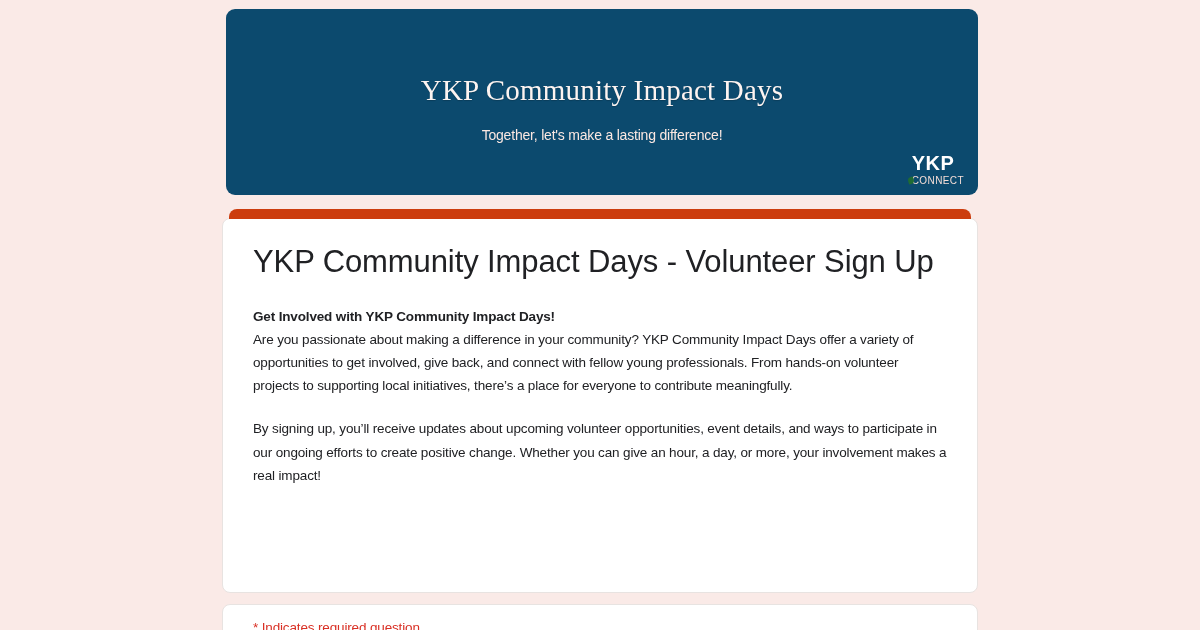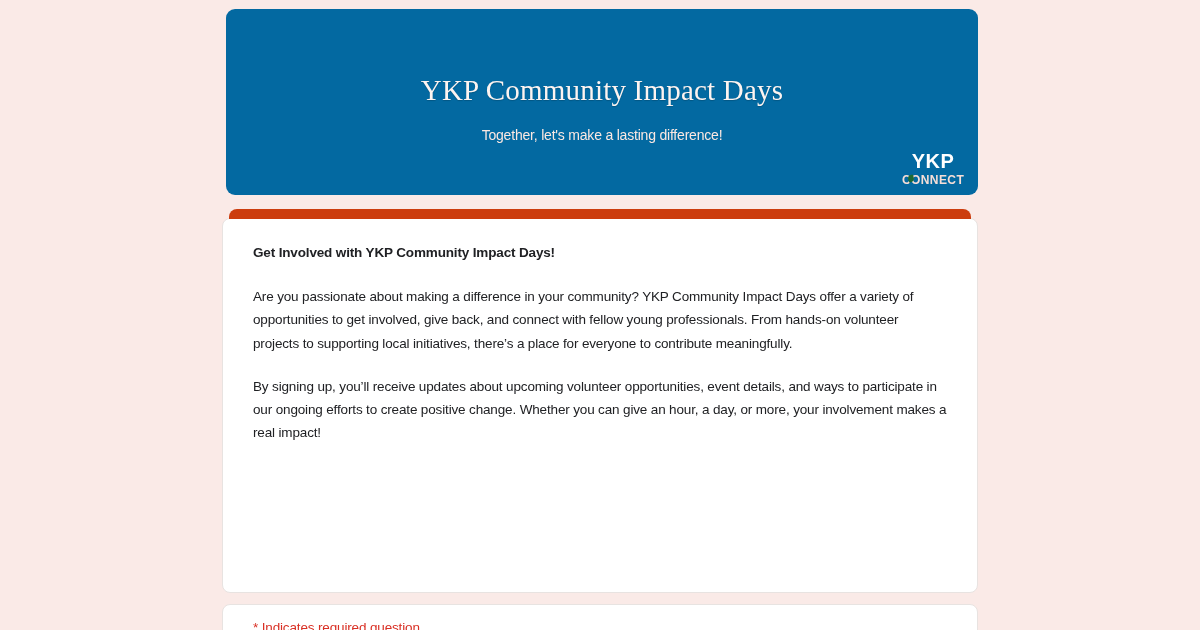--- a/index.html
+++ b/index.html
@@ -22,21 +22,21 @@
     height: 630px;
   }
 
   
   .banner {
     position: absolute;
     left: 226px;
     top: 9px;
     width: 752px;
     height: 186px;
-    background: #0369a1;
+    background: #0c4a6e;
     border-radius: 9px;
     overflow: hidden;
   }
 
   .banner-title {
     position: absolute;
     left: 0;
     right: 0;
     top: 65px;
     text-align: center;
@@ -74,24 +74,25 @@
     font-size: 20px;
     font-weight: 700;
     color: #ffffff;
     letter-spacing: 0.5px;
     display: block;
   }
   .banner-logo-sub {
     position: relative;
     display: block;
     margin-top: 3px;
-    font-size: 12px;
-    font-weight: 700;
+    font-size: 10px;
+    font-weight: 400;
     color: #f6ded7;
     letter-spacing: 0.4px;
+    text-align: right;
   }
   .banner-logo-leaf {
     position: absolute;
     left: 6px;
     top: 1px;
     width: 6px;
     height: 7px;
     background: #1f6b34;
     border-radius: 60% 10% 60% 10%;
     transform: rotate(-18deg);
@@ -130,21 +131,20 @@
     color: #202124;
     letter-spacing: -0.1px;
     margin-bottom: 26px;
   }
 
   .desc-lead {
     font-size: 13.5px;
     font-weight: 700;
     color: #202124;
     line-height: 1.5;
-    margin-bottom: 22px;
     letter-spacing: -0.15px;
   }
 
   .desc-para {
     font-size: 13.5px;
     font-weight: 400;
     color: #202124;
     line-height: 1.72;
     letter-spacing: -0.15px;
     margin-bottom: 20px;
@@ -179,20 +179,21 @@
       <span class="banner-logo-main">YKP</span>
       <span class="banner-logo-sub">CONNECT
         <span class="banner-logo-leaf"></span>
       </span>
     </div>
   </div>
 
   <div class="card card-header">
     <div class="card-accent"></div>
 
+    <h1 class="form-title">YKP Community Impact Days - Volunteer Sign Up</h1>
 
     <p class="desc-lead">Get Involved with YKP Community Impact Days!</p>
 
     <p class="desc-para">Are you passionate about making a difference in your community? YKP Community Impact Days offer a variety of opportunities to get involved, give back, and connect with fellow young professionals. From hands-on volunteer projects to supporting local initiatives, there’s a place for everyone to contribute meaningfully.</p>
 
     <p class="desc-para">By signing up, you’ll receive updates about upcoming volunteer opportunities, event details, and ways to participate in our ongoing efforts to create positive change. Whether you can give an hour, a day, or more, your involvement makes a real impact!</p>
   </div>
 
   <div class="card card-required">
     <div class="required-note">* Indicates required question</div>

